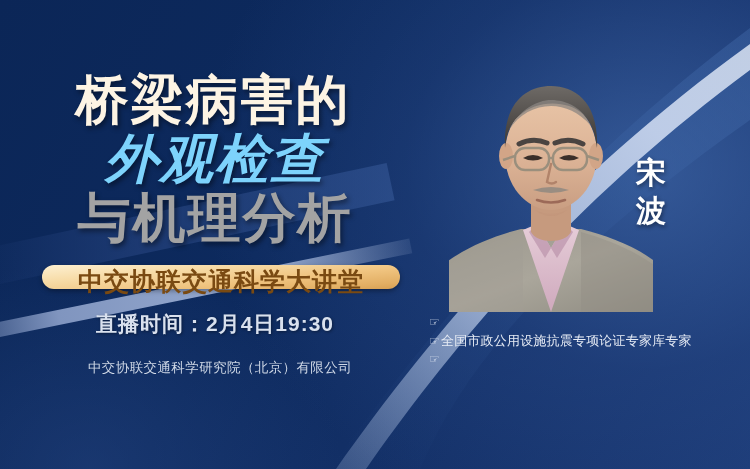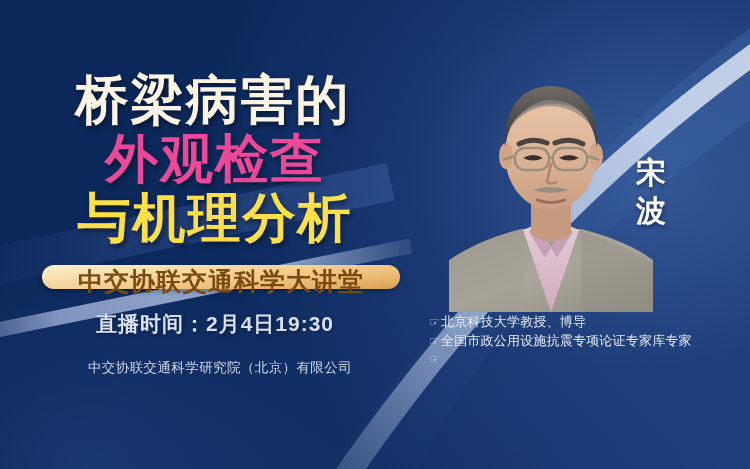--- a/index.html
+++ b/index.html
@@ -33,22 +33,22 @@
 
   
   .title{position:absolute;left:0;top:62px;width:430px;text-align:center;line-height:1.0;margin-top:11px;}
   .t-line{
     font-size:53px;font-weight:700;letter-spacing:2px;
     font-family:"DejaVu Sans","Liberation Sans",sans-serif;
     display:block;
     text-shadow:2px 3px 5px rgba(0,0,0,0.45);
   }
   .t1{color:#fdf4e4;margin-left:-4px;}
-  .t2{color:#ec4899;margin-top:6px;}
-  .t3{color:#fde047;margin-top:6px;}
+  .t2{color:#7dd3fc;margin-top:6px;font-style:italic;}
+  .t3{color:#a3a3a3;margin-top:6px;}
 
   
   .pill{
     position:absolute;left:42px;top:265px;width:358px;height:24px;
     border-radius:21px;
     background:linear-gradient(175deg,#fdf0d2 0%,#f7dca8 30%,#f0c480 62%,#e2ae63 88%,#d79f52 100%);
     box-shadow:0 2px 5px rgba(0,0,0,0.35);
     display:flex;align-items:flex-start;justify-content:center;
   }
   .pill-text{
@@ -211,21 +211,20 @@
   </div>
 
   <div class="spk-name">
     <span>宋</span>
     <span>波</span>
   </div>
 
   <div class="creds">
     <div class="cred">
       <span class="cred-ico">☞</span>
-      <span>北京科技大学教授、博导</span>
     </div>
     <div class="cred">
       <span class="cred-ico">☞</span>
       <span>全国市政公用设施抗震专项论证专家库专家</span>
     </div>
     <div class="cred">
       <span class="cred-ico">☞</span>
     </div>
   </div>
 </div>

